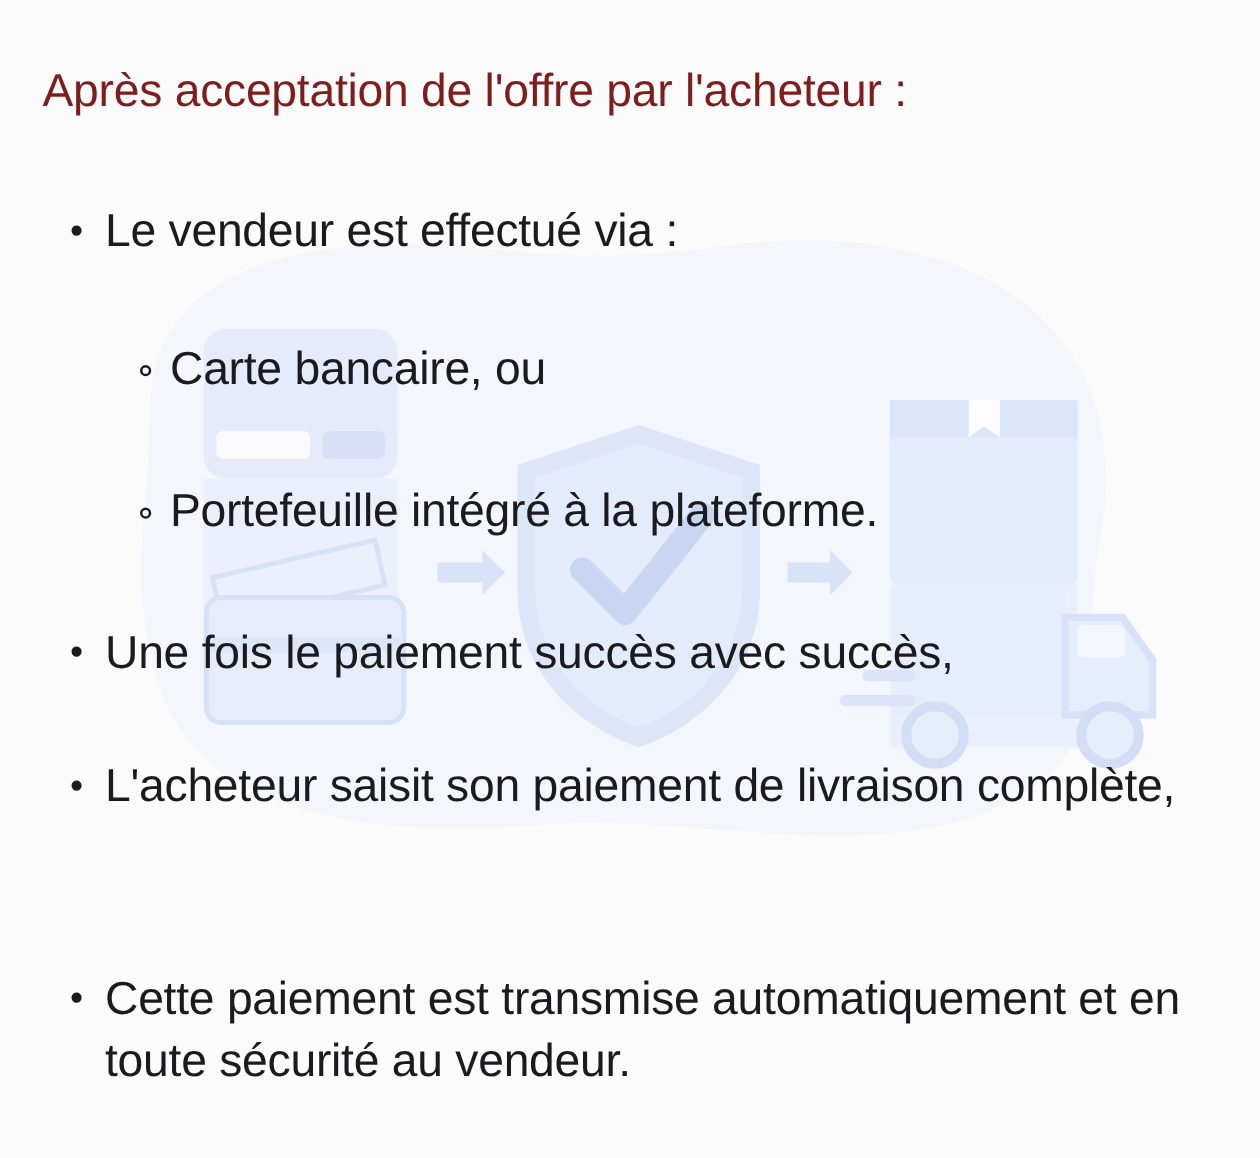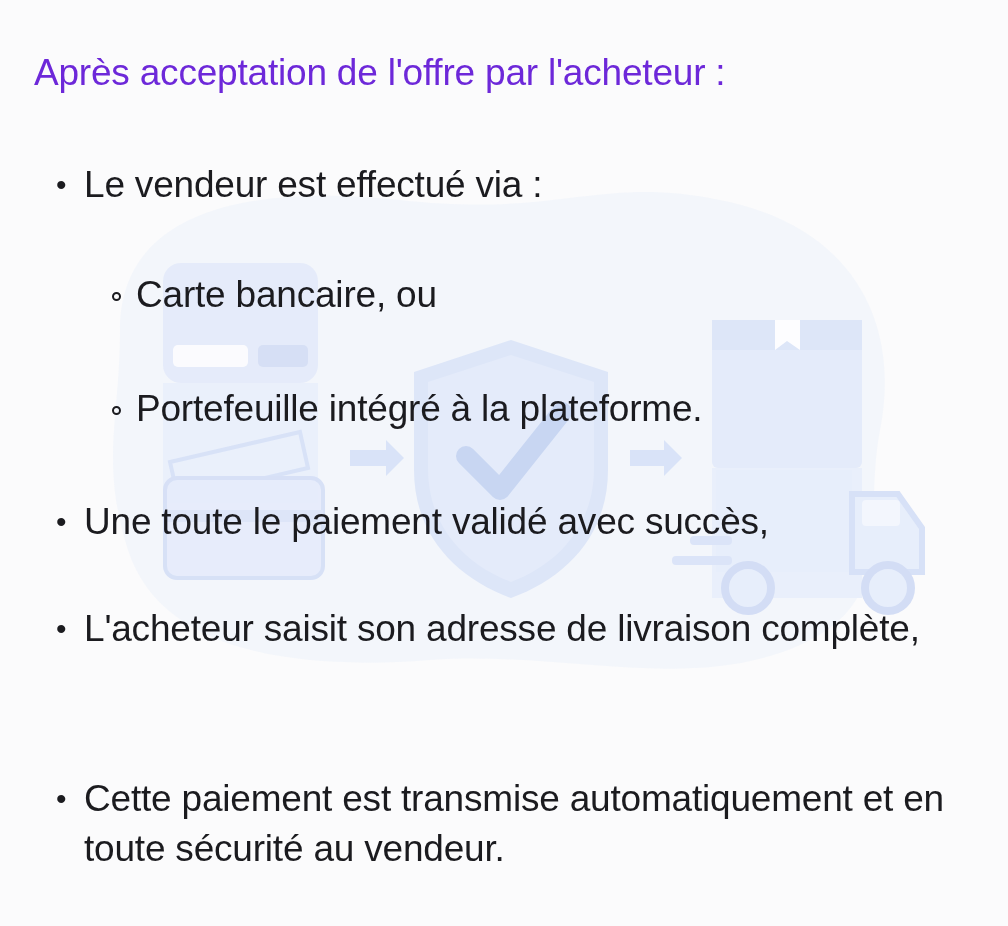--- a/index.html
+++ b/index.html
@@ -40,21 +40,21 @@
     width: 1008px;
     height: 926px;
   }
 
   .lead {
     position: absolute;
     left: 34px;
     top: 48px;
     font-size: 37px;
     line-height: 50px;
-    color: #6d28d9;
+    color: #7f1d1d;
     letter-spacing: -0.2px;
     white-space: nowrap;
   }
 
   .bullet {
     position: absolute;
     font-size: 37px;
     line-height: 50px;
     color: #1b1b1f;
     letter-spacing: -0.2px;
@@ -173,26 +173,26 @@
       <span class="txt">Portefeuille intégré à la plateforme.</span>
     </div>
 
     <div class="bullet b2 pos-card">
       <span class="dotring"></span>
       <span class="txt">Carte bancaire, ou</span>
     </div>
 
     <div class="bullet b1 pos-valid">
       <span class="dot">•</span>
-      <span class="txt">Une toute le paiement validé avec succès,</span>
+      <span class="txt">Une fois le paiement succès avec succès,</span>
     </div>
 
     <div class="bullet b1 pos-address">
       <span class="dot">•</span>
-      <span class="txt">L'acheteur saisit son adresse de livraison complète,</span>
+      <span class="txt">L'acheteur saisit son paiement de livraison complète,</span>
     </div>
 
     <div class="bullet b1 pos-transmit">
       <span class="dot">•</span>
       <span class="txt">Cette paiement est transmise automatiquement et en toute sécurité au vendeur.</span>
     </div>
 
   </div>
 </div>
 

